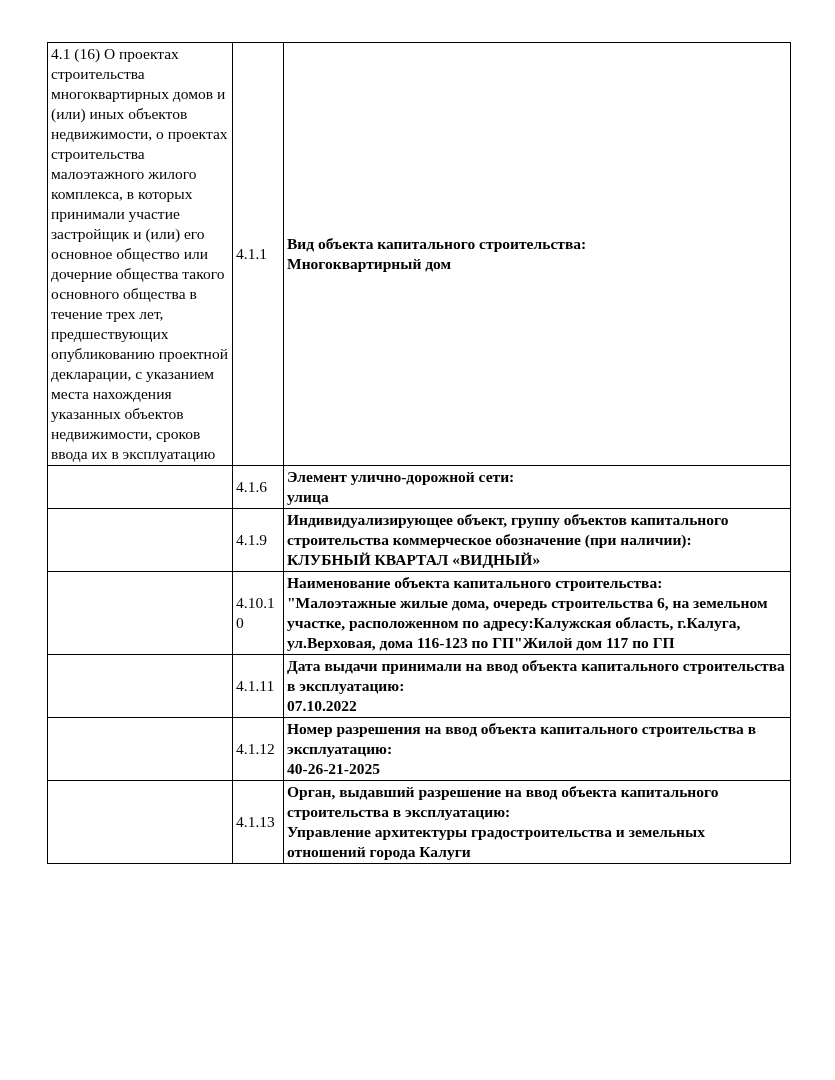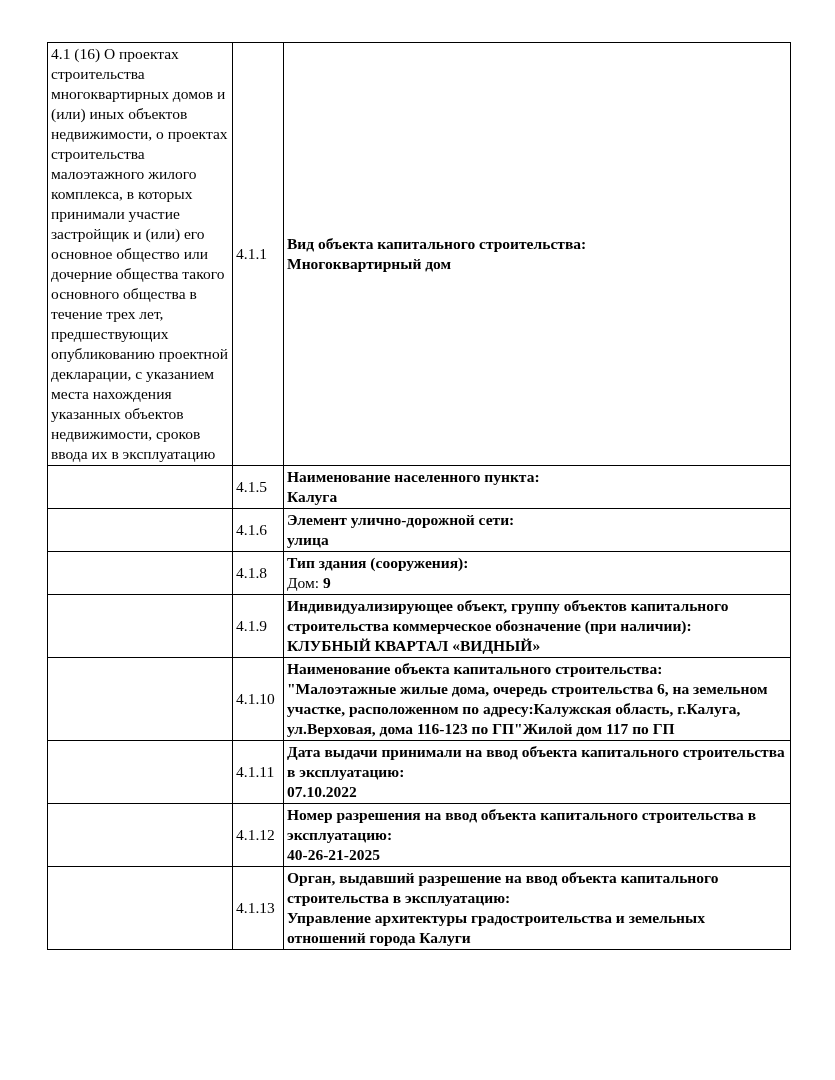--- a/index.html
+++ b/index.html
@@ -68,60 +68,44 @@
     <td class="c2">4.1.1</td>
     <td class="c3">
       <div class="label">Вид объекта капитального строительства:</div>
       <div class="value-line"><span class="prefix"></span><span class="value">Многоквартирный дом</span></div>
     </td>
   </tr>
 
 
 
 
-  <tr>
-    <td class="c1"></td>
-    <td class="c2">4.1.5</td>
-    <td class="c3">
-      <div class="label">Наименование населенного пункта:</div>
-      <div class="value-line"><span class="prefix"></span><span class="value">Калуга</span></div>
-    </td>
-  </tr>
 
   <tr>
     <td class="c1"></td>
     <td class="c2">4.1.6</td>
     <td class="c3">
       <div class="label">Элемент улично-дорожной сети:</div>
       <div class="value-line"><span class="prefix"></span><span class="value">улица</span></div>
     </td>
   </tr>
 
 
-  <tr>
-    <td class="c1"></td>
-    <td class="c2">4.1.8</td>
-    <td class="c3">
-      <div class="label">Тип здания (сооружения):</div>
-      <div class="value-line"><span class="prefix">Дом: </span><span class="value">9</span></div>
-    </td>
-  </tr>
 
   <tr>
     <td class="c1"></td>
     <td class="c2">4.1.9</td>
     <td class="c3">
       <div class="label">Индивидуализирующее объект, группу объектов капитального строительства коммерческое обозначение (при наличии):</div>
       <div class="value-line"><span class="prefix"></span><span class="value">КЛУБНЫЙ КВАРТАЛ «ВИДНЫЙ»</span></div>
     </td>
   </tr>
 
   <tr>
     <td class="c1"></td>
-    <td class="c2">4.1.10</td>
+    <td class="c2">4.10.10</td>
     <td class="c3">
       <div class="label">Наименование объекта капитального строительства:</div>
       <div class="value-line"><span class="prefix"></span><span class="value">"Малоэтажные жилые дома, очередь строительства 6, на земельном участке, расположенном по адресу:Калужская область, г.Калуга, ул.Верховая, дома 116-123 по ГП"Жилой дом 117 по ГП</span></div>
     </td>
   </tr>
 
   <tr>
     <td class="c1"></td>
     <td class="c2">4.1.11</td>
     <td class="c3">

